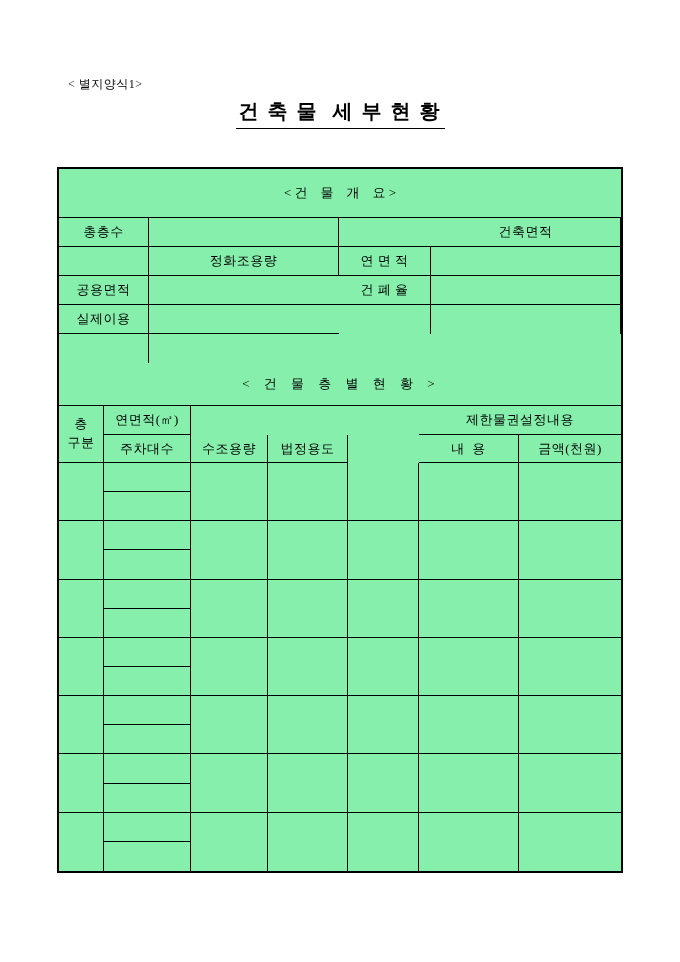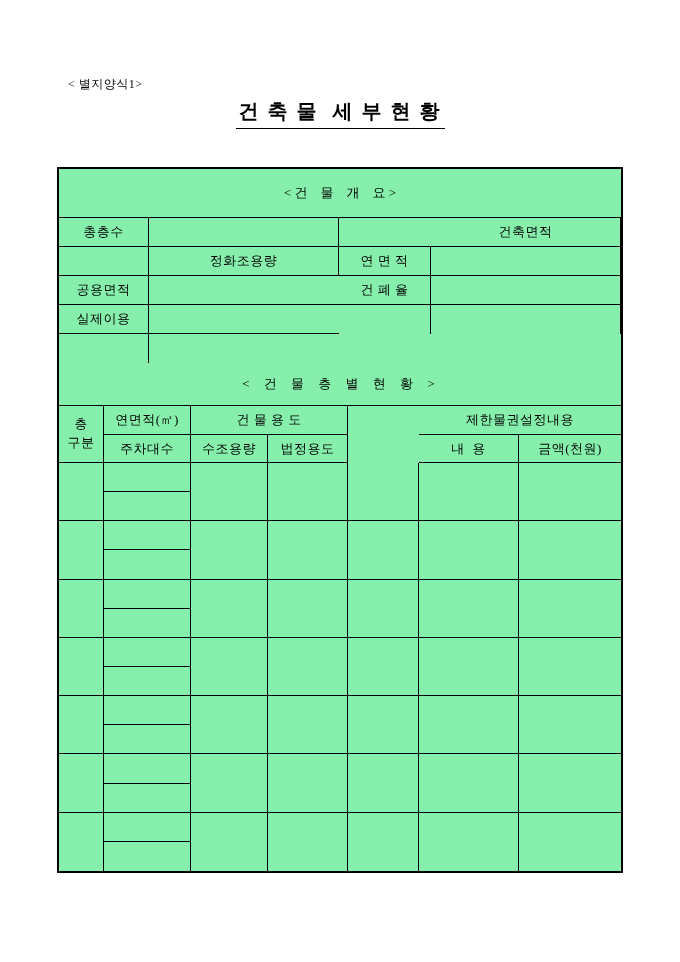--- a/index.html
+++ b/index.html
@@ -101,21 +101,20 @@
     </div>
 
   <div class="sec-title sec-title-2">&lt; 건 물 층 별 현 황 &gt;</div>
 
   <div class="grid2">
     <div class="cell h floor-col" style="grid-area:1/1/3/2">
       <span>층</span>
       <span>구분</span>
     </div>
     <div class="cell h" style="grid-area:1/2/2/3">연면적(㎡)</div>
-    <div class="cell h" style="grid-area:1/3/2/5">건 물 용 도</div>
     <div class="cell h no-right" style="grid-area:1/6/2/8">제한물권설정내용</div>
     <div class="cell h" style="grid-area:2/2/3/3">주차대수</div>
     <div class="cell h" style="grid-area:2/3/3/4">수조용량</div>
     <div class="cell h" style="grid-area:2/4/3/5">법정용도</div>
     <div class="cell h no-right" style="grid-area:2/7/3/8">금액(천원)</div>
     <div class="cell h" style="grid-area:2/6/3/7">내  용</div>
   <div class="cell" style="grid-area: 3 / 1 / 5;"></div>
       <div class="cell" style="grid-area: 3 / 2 / 4;"></div>
       <div class="cell" style="grid-area: 4 / 2 / 5;"></div>
       <div class="cell" style="grid-area: 3 / 3 / 5;"></div>

